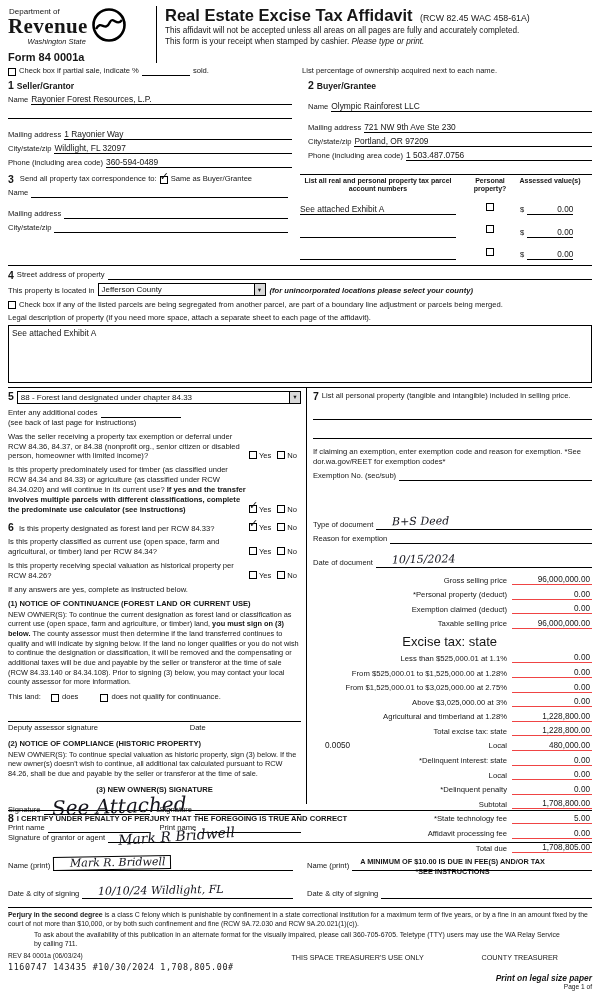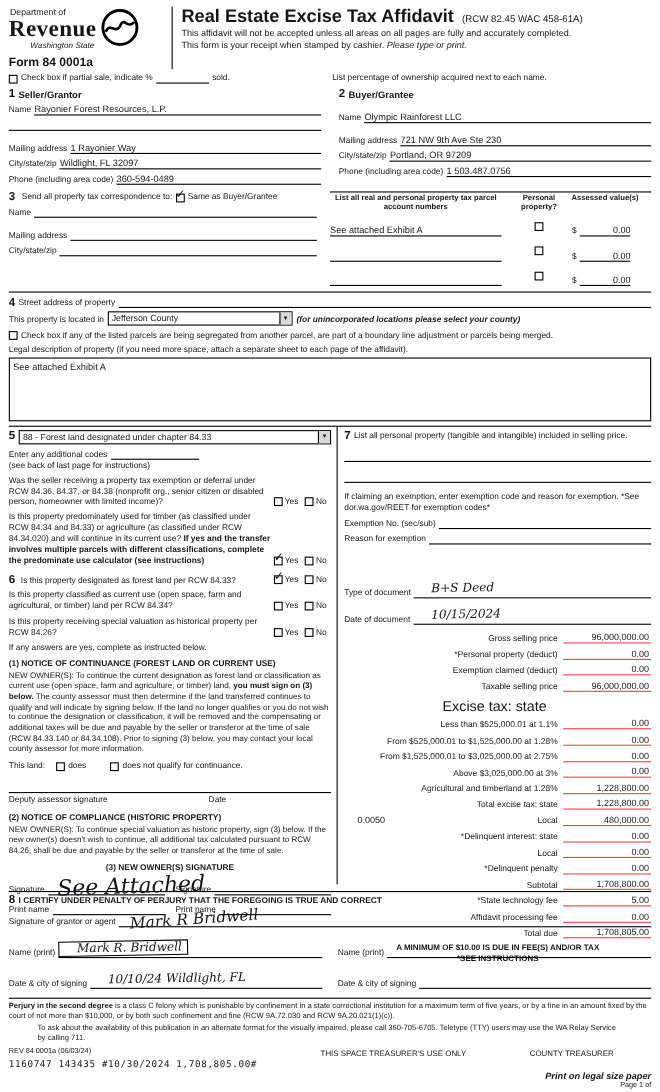--- a/index.html
+++ b/index.html
@@ -70,21 +70,21 @@
   .pt-amt .fill{width:46px;text-align:right;font-size:8.2px;margin-left:3px}
 
   .s4{border-top:1px solid #000;margin-top:5px;padding-top:3px;flex:none}
   .legalbox{border:1px solid #000;height:58px;margin-top:2px;padding:2px 3px;font-size:8.4px}
 
   .maincols{display:flex;border-top:1px solid #000;margin-top:4px;flex:1;min-height:0}
   .leftcol{width:299px;flex:none;border-right:1px solid #000;padding:3px 5px 3px 0}
   .rightcol{flex:1;min-width:0;padding:3px 0 3px 6px}
   .q{display:flex;margin-top:4px}
   .qtext{flex:1;min-width:0;padding-right:3px}
-  .yn{display:flex;align-items:flex-end;gap:2px;white-space:nowrap;align-self:flex-end;padding-bottom:1px}
+  .yn{display:flex;align-items:flex-start;gap:2px;white-space:nowrap;align-self:flex-end;padding-bottom:1px}
   .yn .ynl{font-size:7.6px;margin-right:4px}
   .para{font-size:7.35px;line-height:1.32;margin-top:1px}
   .landq{display:flex;align-items:flex-end;margin-top:5px;flex-wrap:wrap;row-gap:2px}
   .deprow{display:flex;margin-top:1px}
   .dep1{width:62%}
   .dep2{flex:1}
   .sighalf{flex:1;display:flex;align-items:flex-end;min-width:0}
   .sighalf+.sighalf{margin-left:10px}
   .sighalf .lbl{margin-right:3px;flex:none}
 
@@ -423,28 +423,28 @@
         <span class="lbl">List all personal property (tangible and intangible) included in selling price.</span>
       </div>
       <div class="fill" style="width:100%;margin-top:9px"></div>
       <div class="fill" style="width:100%;margin-top:9px"></div>
 
       <div class="lbl" style="margin-top:8px">If claiming an exemption, enter exemption code and reason for exemption. *See dor.wa.gov/REET for exemption codes*</div>
       <div class="fieldrow">
         <span class="lbl">Exemption No. (sec/sub)</span>
         <span class="fill flex1"></span>
       </div>
-      <div class="fieldrow">
-        <span class="lbl">Reason for exemption</span>
-        <span class="fill flex1"></span>
-      </div>
-
       <div class="fieldrow" style="margin-top:30px">
         <span class="lbl">Type of document</span>
         <span class="fill flex1"><span class="hand med">B+S Deed</span></span>
+      </div>
+
+      <div class="fieldrow">
+        <span class="lbl">Reason for exemption</span>
+        <span class="fill flex1"></span>
       </div>
       <div class="fieldrow" style="margin-top:5px">
         <span class="lbl">Date of document</span>
         <span class="fill flex1"><span class="hand med">10/15/2024</span></span>
       </div>
 
       <div class="money">
         <div class="mrow">
           <span class="ml">Gross selling price</span>
           <span class="mv">96,000,000.00</span>

